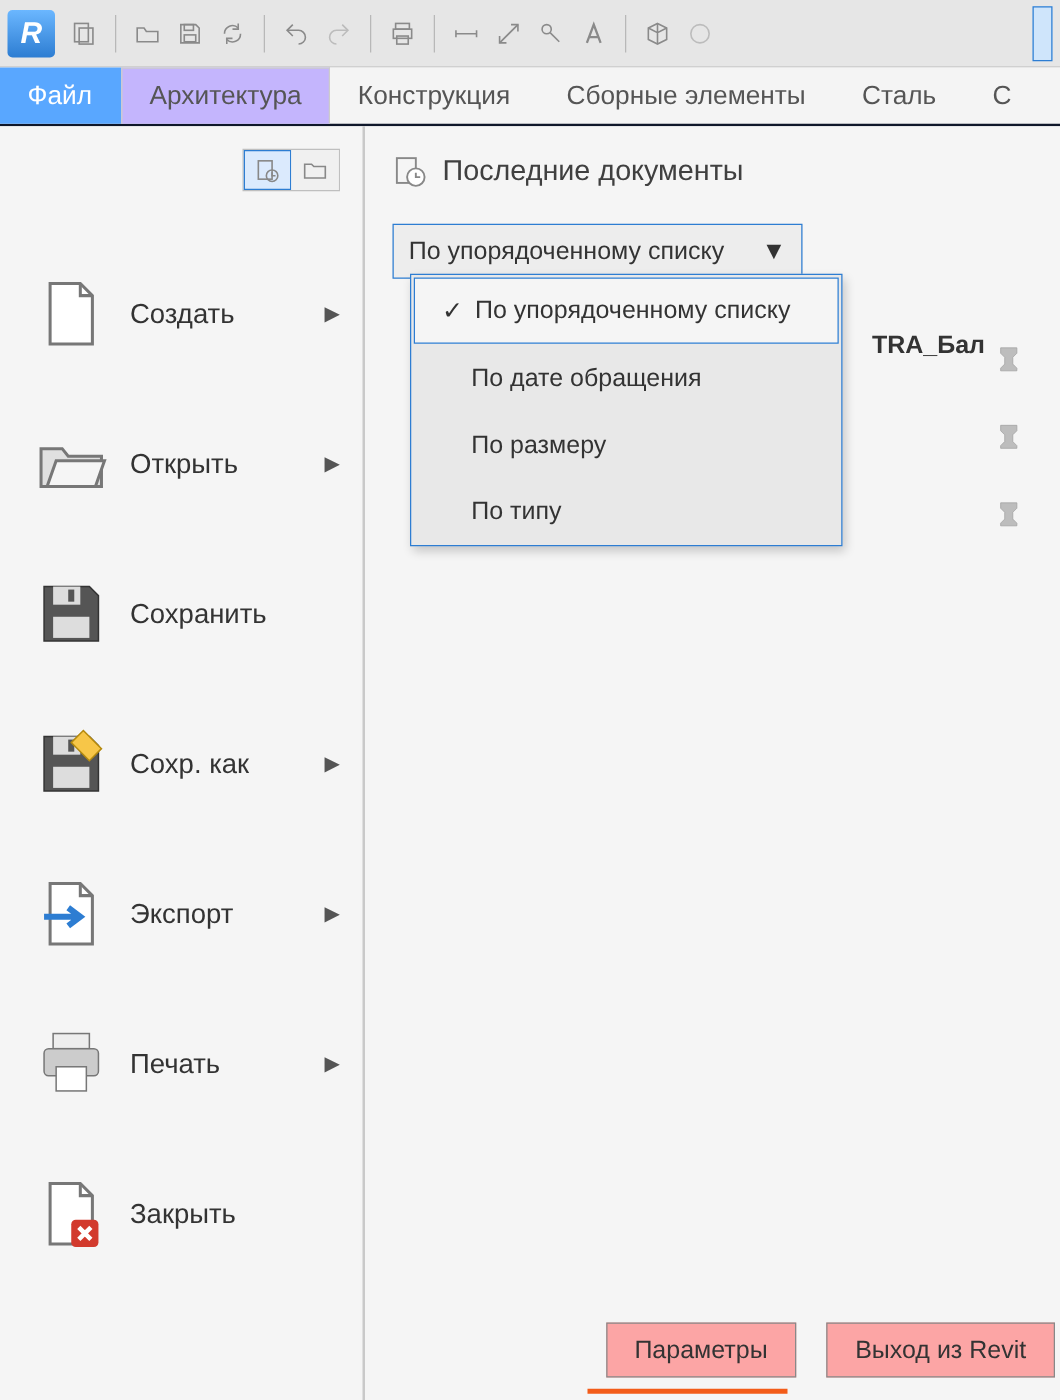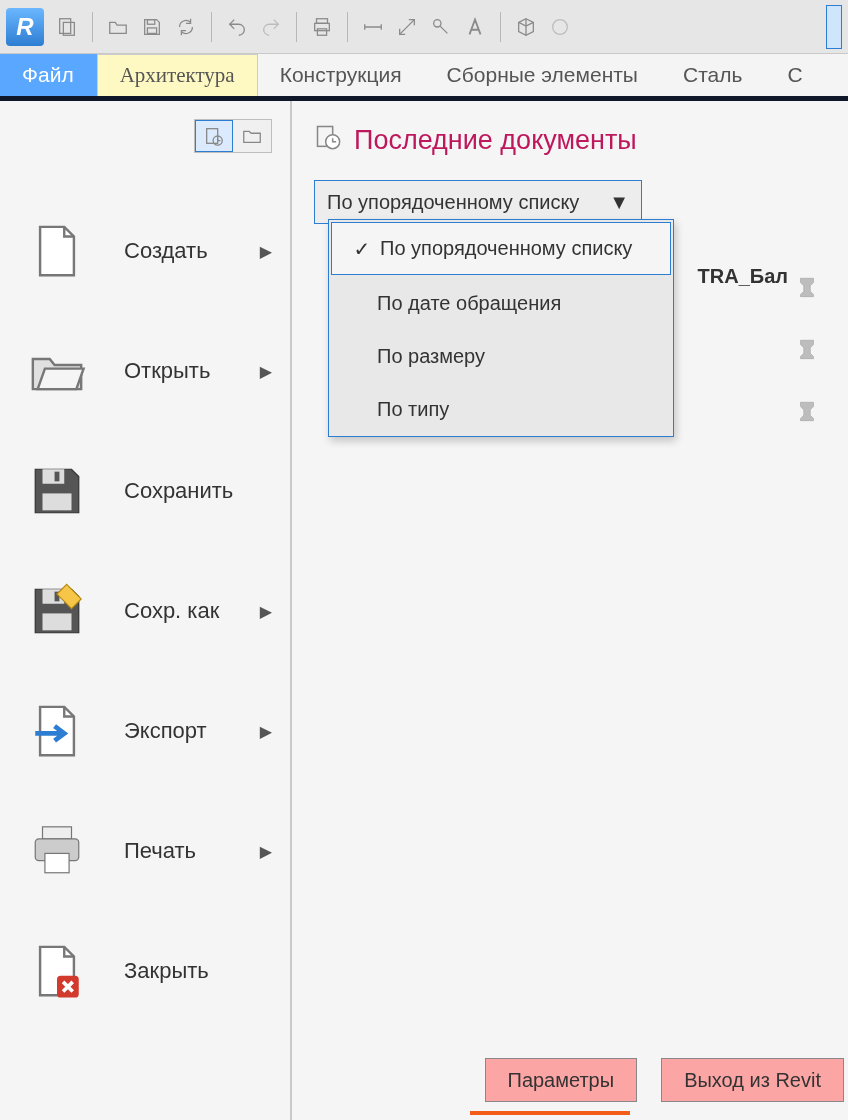--- a/index.html
+++ b/index.html
@@ -48,39 +48,38 @@
     margin-left:auto;
     border-radius:0;
   }
 
   
   .tabs {
     height: 47px;
     background: #f4f4f4;
     display:flex;
     align-items:stretch;
-    border-bottom:5px solid #0f172a;
+    border-bottom:2px solid #0f172a;
     font-size:21px;
     color:#555;
   }
   .tab {
     padding:0 22px;
     display:flex;align-items:center;
     border-right:1px solid transparent;
     cursor:pointer;
   }
   .tab.active {
     background:#59a7ff;
     color:#fff;
   }
   .tab.hover {
-    background:#fef9c3;
+    background:#c4b5fd;
     border:1px solid #ccc;
     border-bottom:none;
-    font-family:Liberation Serif, serif;
   }
   .orange-underline-tab {
     position:absolute;
     left:1px; top:102px;
     width:104px; height:4px;
     background:#f35c19;
   }
 
   
   .menu-area {
@@ -114,32 +113,32 @@
   .fm-item {
     height:120px;
     display:flex; align-items:center;
     padding:0 18px 0 28px;
     font-size:22px;
     color:#333;
     cursor:pointer;
     gap:18px;
   }
   .fm-icon{ width:58px;height:58px; flex:0 0 58px; position:relative;}
-  .fm-label{flex:1;margin-left:20px;}
+  .fm-label{flex:1;}
   .fm-arrow{ color:#555; font-size:16px;}
 
   
   .right-col {
     flex:1;
     position:relative;
     padding:22px 18px 0 22px;
   }
   .rc-title-row{
-    display:flex;align-items:center;gap:12px;
-    font-size:27px;color:#be185d;
+    display:flex;align-items:flex-start;gap:12px;
+    font-size:23px;color:#404040;
   }
   .rc-title-row .clock-folder svg{width:28px;height:28px;}
 
   .sort-select{
     margin-top:22px;
     height:44px; width:328px;
     border:1px solid #2d7dd2;
     background:#ededed;
     display:flex;align-items:center;
     padding:0 12px;

